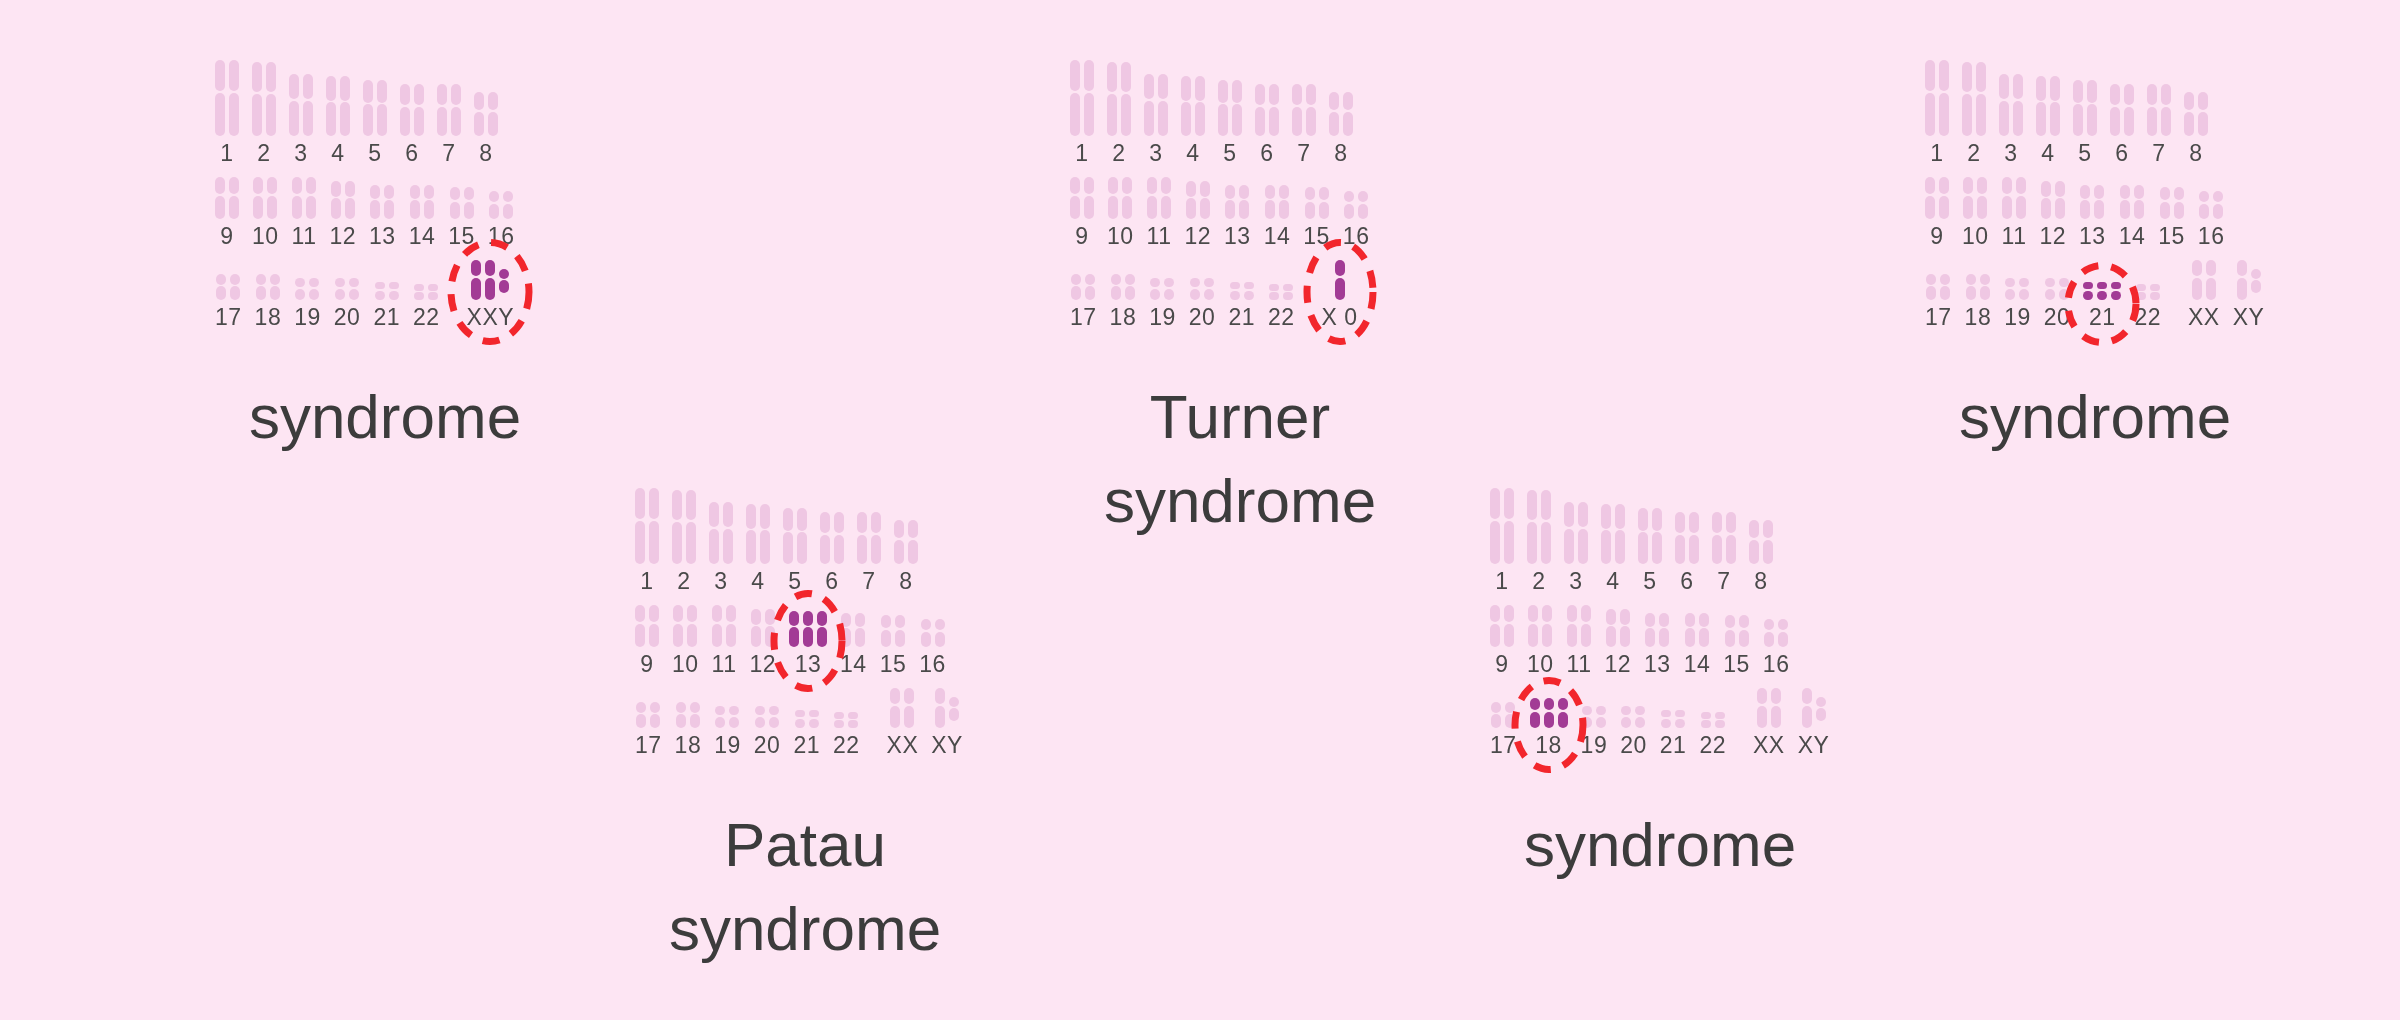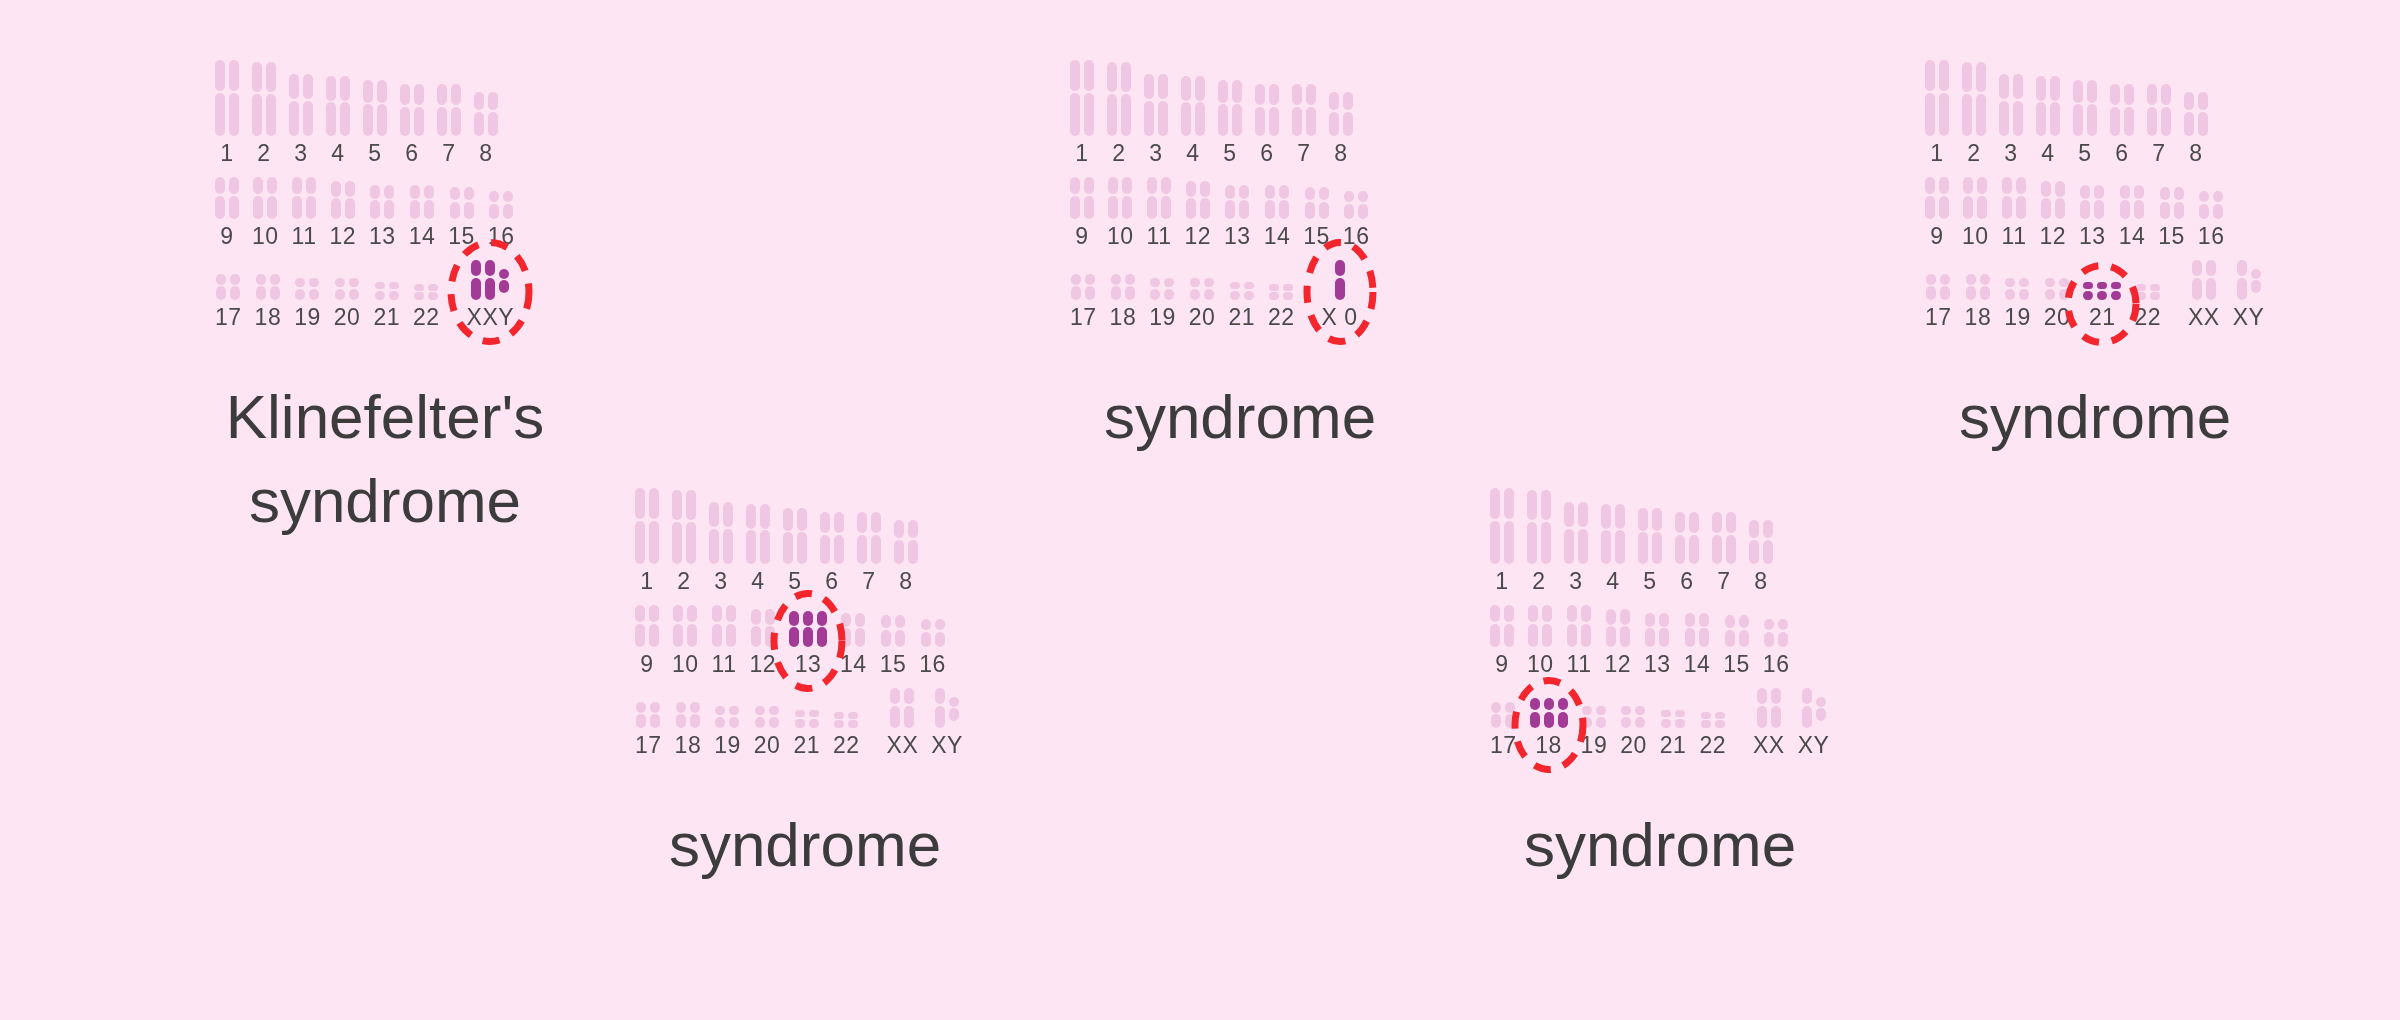--- a/index.html
+++ b/index.html
@@ -403,21 +403,20 @@
               </div>
             </div>
             <div class="plabel">XXY</div>
             <svg width="96" height="117" class="ring">
               <ellipse cx="48" cy="58.5" rx="39" ry="49.5" fill="none" stroke="#F2262C" stroke-width="7" stroke-dasharray="17 13"></ellipse>
             </svg>
           </div>
         </div>
       </div>
     <div class="ktitle">
-      <div>Klinefelter's</div>
       <div>syndrome</div>
     </div>
   </section>
 
   <section class="kgroup g1">
     <div class="rows">
         <div class="krow">
           <div class="pair">
             <div class="bars">
               <div class="chrom" style="height: 76px;">
@@ -716,20 +715,21 @@
               </div>
             </div>
             <div class="plabel">X 0</div>
             <svg width="84" height="117" class="ring">
               <ellipse cx="42" cy="58.5" rx="33" ry="49.5" fill="none" stroke="#F2262C" stroke-width="7" stroke-dasharray="17 13"></ellipse>
             </svg>
           </div>
         </div>
       </div>
     <div class="ktitle">
+      <div>Turner</div>
       <div>syndrome</div>
     </div>
   </section>
 
   <section class="kgroup g2">
     <div class="rows">
         <div class="krow">
           <div class="pair">
             <div class="bars">
               <div class="chrom" style="height: 76px;">
@@ -1382,20 +1382,21 @@
               <div class="chrom" style="height: 24px;">
                 <div class="seg top"></div>
                 <div class="seg bot"></div>
               </div>
             </div>
             <div class="plabel">XY</div>
           </div>
         </div>
       </div>
     <div class="ktitle">
+      <div>Patau</div>
       <div>syndrome</div>
     </div>
   </section>
 
   <section class="kgroup g4">
     <div class="rows">
         <div class="krow">
           <div class="pair">
             <div class="bars">
               <div class="chrom" style="height: 76px;">

